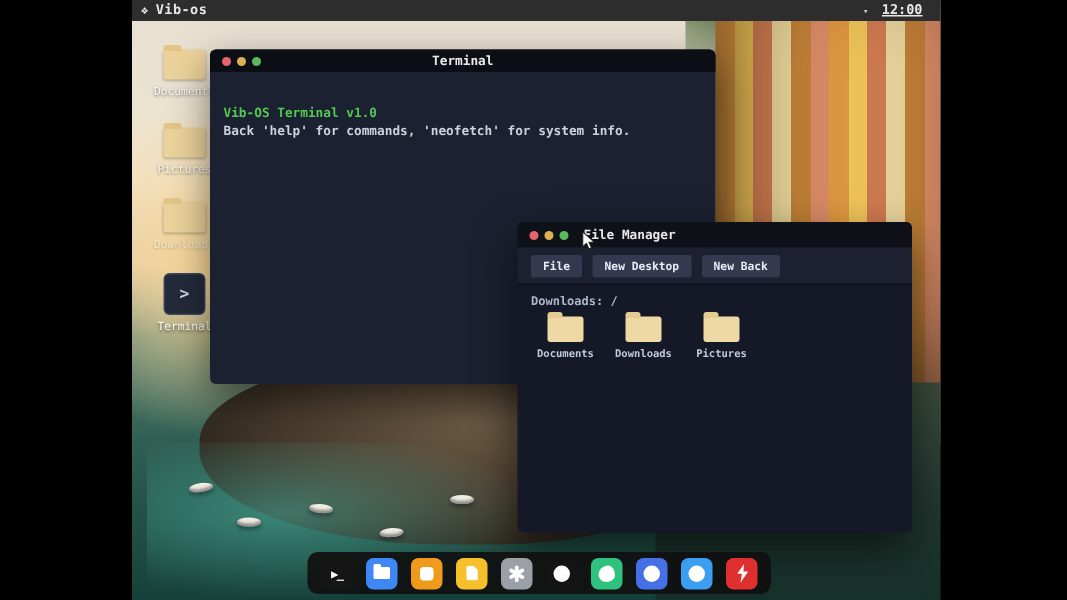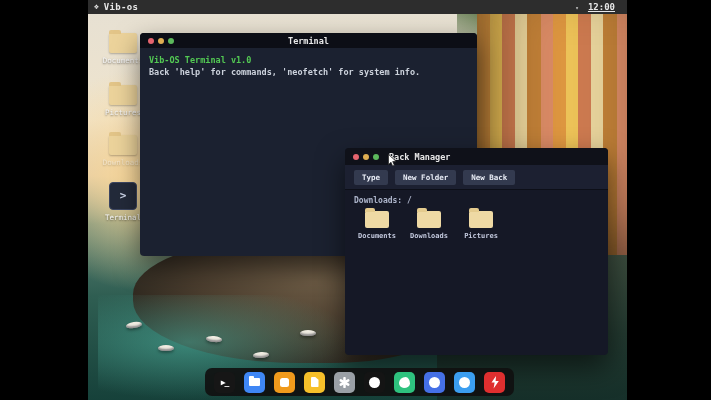--- a/index.html
+++ b/index.html
@@ -40,21 +40,21 @@
 
   
   .lights{display:flex;gap:4px;margin-left:8px;}
   .light{width:6px;height:6px;border-radius:50%;}
   .l-red{background:#e5646e}.l-yellow{background:#dfae52}.l-green{background:#5cb85c}
 
   
   .term-win{position:absolute;left:52px;top:33px;width:337px;height:223px;background:#1b2130;border-radius:4px;box-shadow:0 10px 26px rgba(0,0,0,.5);z-index:10;font-weight:bold;}
   .term-title{height:15px;background:#0c0e16;border-radius:4px 4px 0 0;display:flex;align-items:center;position:relative;}
   .term-title .t-label{position:absolute;left:0;right:0;text-align:center;color:#e8e8e8;font-size:8.5px;}
-  .term-body{padding:6px 9px;font-size:8.5px;line-height:12px;}
+  .term-body{padding:22px 9px;font-size:8.5px;line-height:12px;}
   .tl-green{color:#53c953;}
   .tl-light{color:#ccd2dc;}
   .t-blank{height:12px;}
   .t-cursor{color:#e6e9f0;margin-left:4px;}
 
   
   .fm-win{position:absolute;left:257px;top:148px;width:263px;height:207px;background:#151826;border-radius:4px;box-shadow:0 12px 28px rgba(0,0,0,.55);z-index:20;font-weight:bold;}
   .fm-title{height:17px;background:#0f1119;border-radius:4px 4px 0 0;display:flex;align-items:center;}
   .fm-title .t-label{margin-left:10px;color:#e8e8e8;font-size:8.5px;}
   .fm-toolbar{height:24px;background:#1c2031;display:flex;align-items:center;gap:7px;padding:0 9px;border-bottom:1px solid #0d0f18;}
@@ -141,25 +141,25 @@
       </div>
     </div>
 
     <div class="fm-win">
       <div class="fm-title">
         <div class="lights">
           <span class="light l-red"></span>
           <span class="light l-yellow"></span>
           <span class="light l-green"></span>
         </div>
-        <span class="t-label">Back Manager</span>
+        <span class="t-label">File Manager</span>
       </div>
       <div class="fm-toolbar">
-        <span class="fm-btn">Type</span>
-        <span class="fm-btn">New Folder</span>
+        <span class="fm-btn">File</span>
+        <span class="fm-btn">New Desktop</span>
         <span class="fm-btn">New Back</span>
       </div>
       <div class="fm-location">Downloads: /</div>
       <div class="fm-grid">
         <div class="fm-item">
           <div class="fm-folder"></div>
           <div class="fname">Documents</div>
         </div>
         <div class="fm-item">
           <div class="fm-folder"></div>

